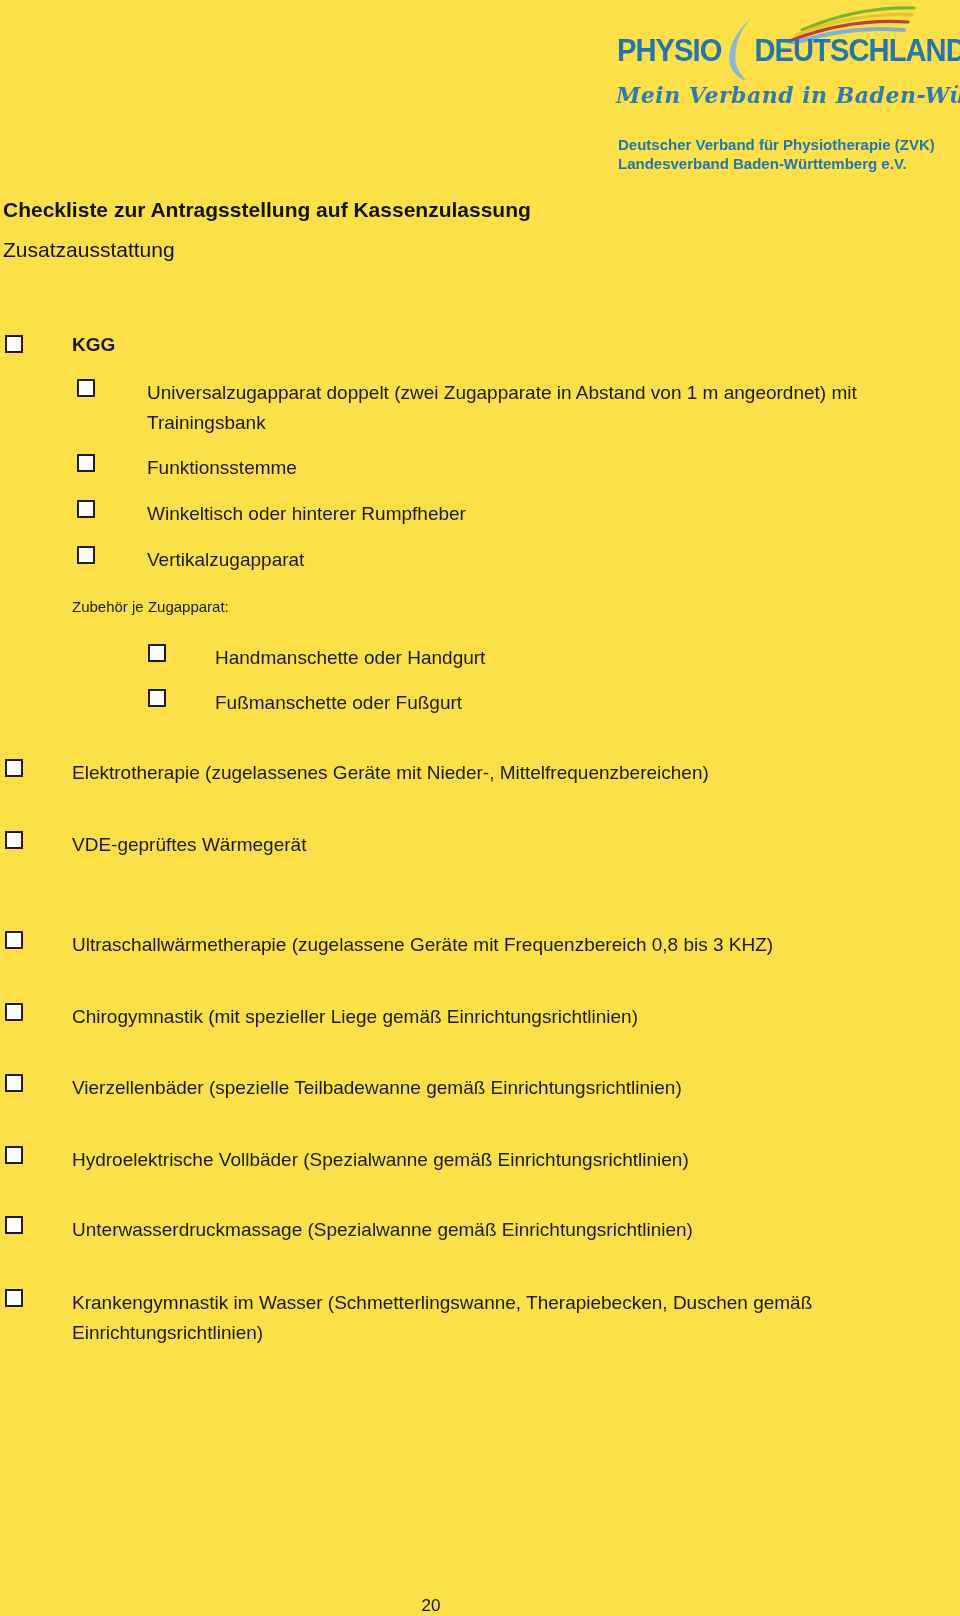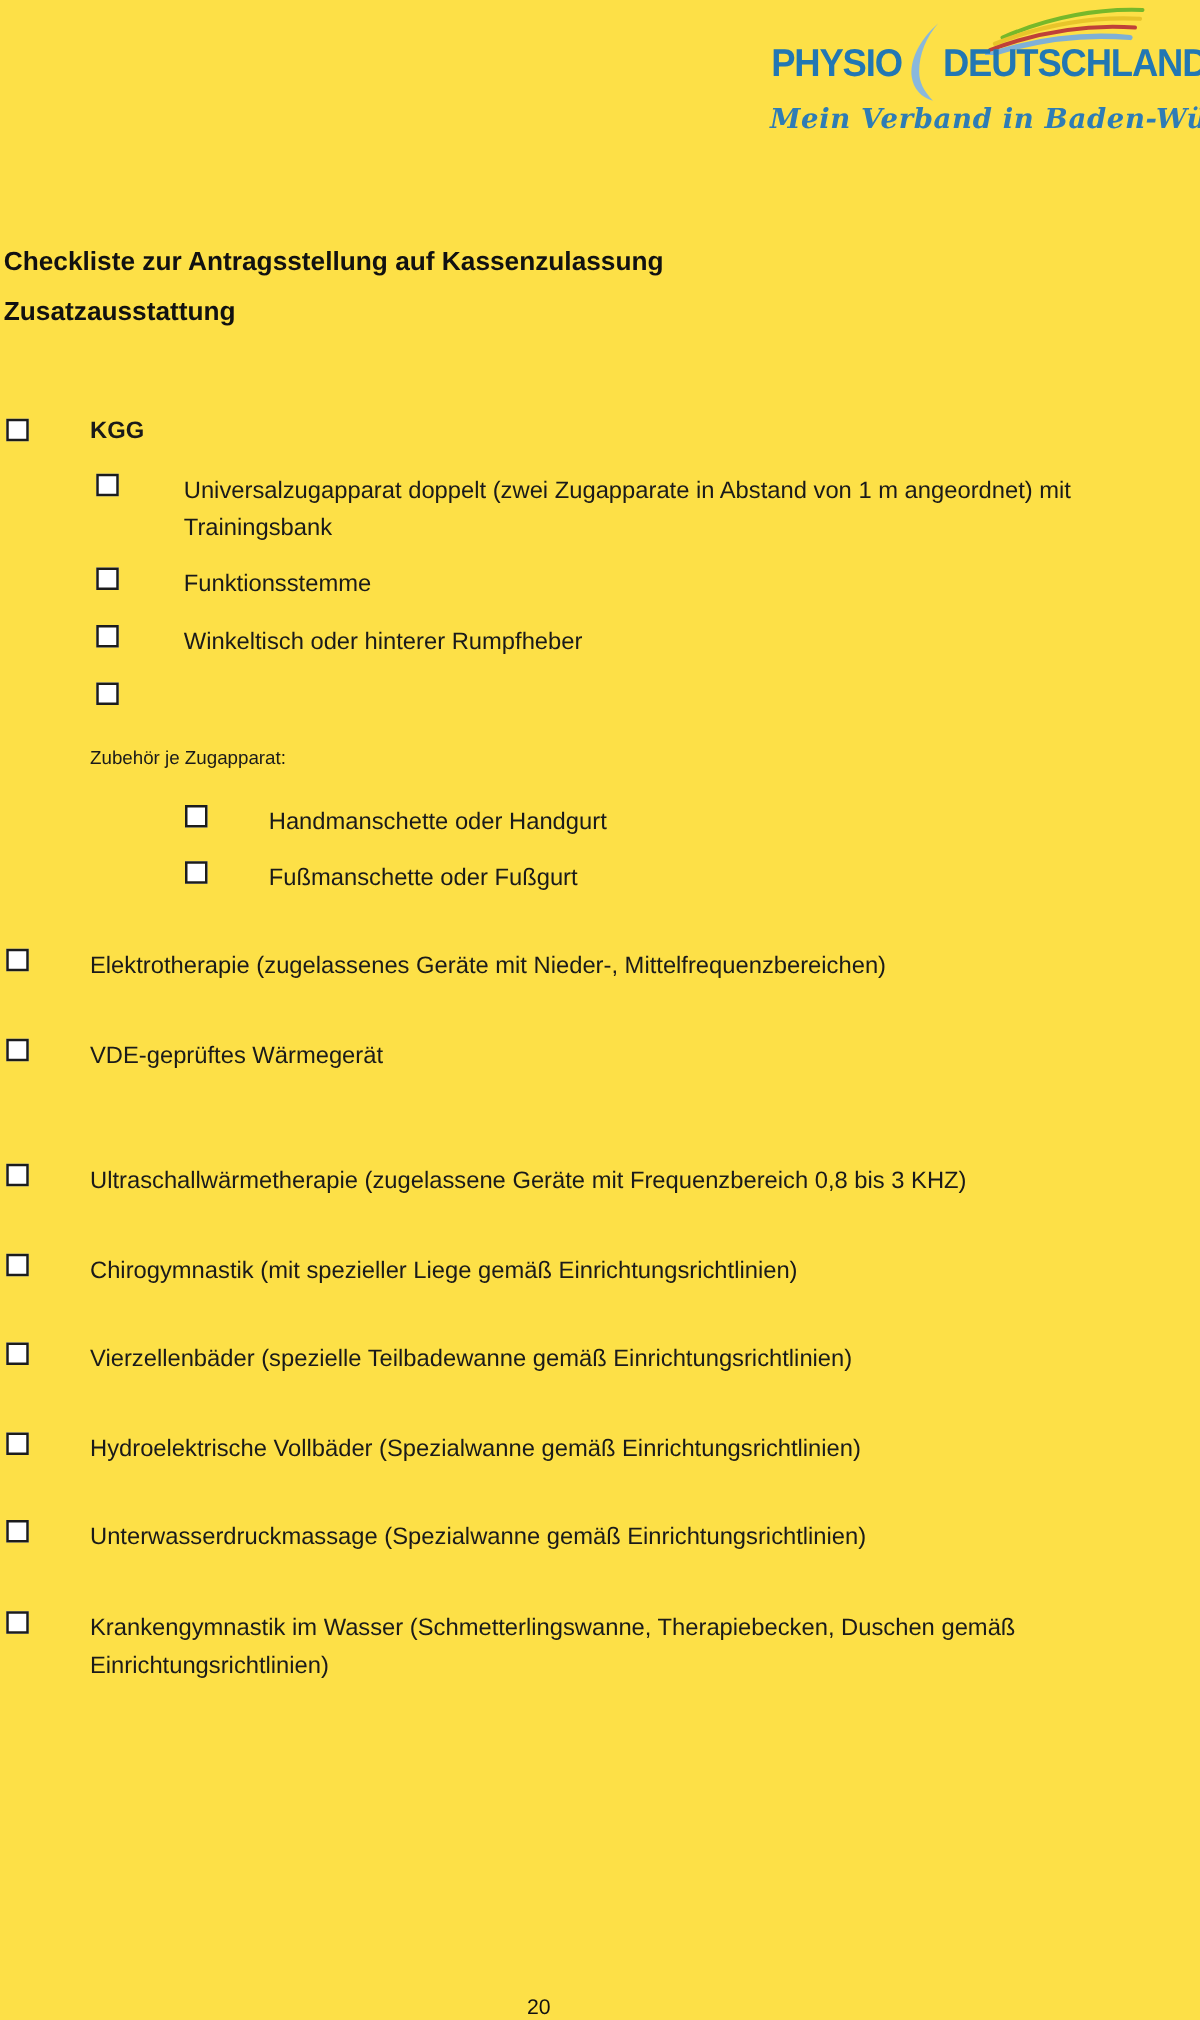--- a/index.html
+++ b/index.html
@@ -31,21 +31,21 @@
     font-size:22px;letter-spacing:0.5px;
     color:#2e7cb5;white-space:nowrap;
   }
   .orglines{
     position:absolute;left:618px;top:135px;
     font-size:15px;font-weight:bold;line-height:19px;
     color:#2277b3;
   }
   
   .title1{position:absolute;left:3px;top:198px;font-size:21px;font-weight:bold;color:#111;}
-  .title2{position:absolute;left:3px;top:238px;font-size:21px;font-weight:bold;color:#111;}
+  .title2{position:absolute;left:3px;top:238px;font-size:21px;font-weight:normal;color:#111;}
   
   .row{position:absolute;left:0;width:948px;}
   .cb{
     position:absolute;top:1px;
     width:18px;height:18px;
     border:2px solid #1c1c1c;background:#fff;
     box-sizing:border-box;
   }
   .cb.l0{left:5px;}
   .cb.l1{left:77px;}
@@ -75,20 +75,24 @@
       <path d="M0,41  Q58,21 116,26" fill="none" stroke="#7fb0d6" stroke-width="4.2" stroke-linecap="round"></path>
     </svg>
     <div class="brandrow">
       <span class="word">PHYSIO</span>
       <svg class="swoosh" viewBox="0 0 30 70">
         <path d="M29,0 C10,16 2,34 4,48 C5.5,58 13,66 24,69 C15,60 11,52 11,43 C11,27 18,12 29,0 Z" fill="#8ab8dc"></path>
       </svg>
       <span class="word">DEUTSCHLAND</span>
     </div>
     <div class="tagline">Mein Verband in Baden-Württemberg</div>
+    <div class="orglines">
+      <div>Deutscher Verband für Physiotherapie (ZVK)</div>
+      <div>Landesverband Baden-Württemberg e.V.</div>
+    </div>
   </div>
 
   <div class="title1">Checkliste zur Antragsstellung auf Kassenzulassung</div>
   <div class="title2">Zusatzausstattung</div>
 
   <div class="row" style="top:334px">
     <span class="cb l0"></span>
     <div class="sectionlabel">KGG</div>
   </div>
 
@@ -99,20 +103,21 @@
   <div class="row" style="top:453px">
     <span class="cb l1"></span>
     <div class="txt l1">Funktionsstemme</div>
   </div>
   <div class="row" style="top:499px">
     <span class="cb l1"></span>
     <div class="txt l1">Winkeltisch oder hinterer Rumpfheber</div>
   </div>
   <div class="row" style="top:545px">
     <span class="cb l1"></span>
+    <div class="txt l1">Vertikalzugapparat</div>
   </div>
 
   <div class="row" style="top:598px">
     <div class="plainlabel">Zubehör je Zugapparat:</div>
   </div>
   <div class="row" style="top:643px">
     <span class="cb l2"></span>
     <div class="txt l2">Handmanschette oder Handgurt</div>
   </div>
   <div class="row" style="top:688px">

